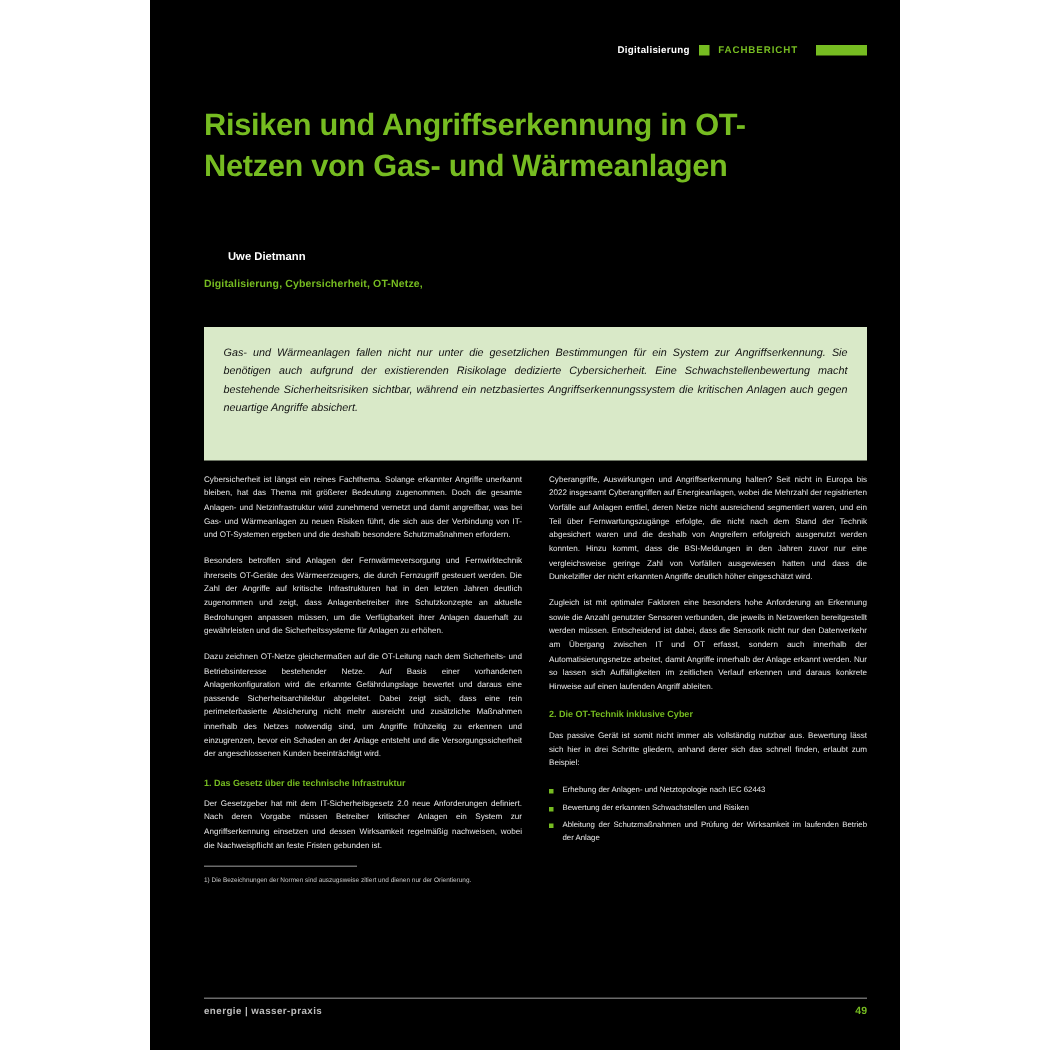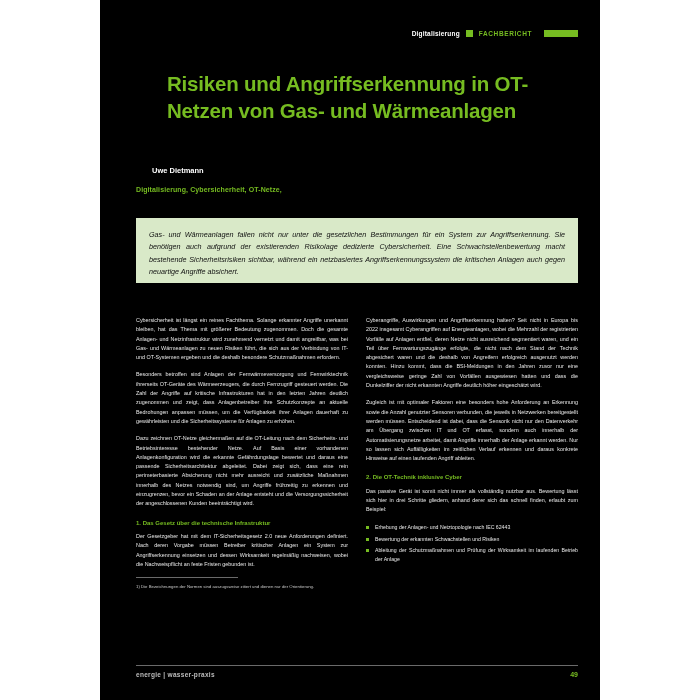--- a/index.html
+++ b/index.html
@@ -82,21 +82,20 @@
   .title {
     position: absolute;
     top: 56px;
     left: 36px;
     right: 46px;
     font-size: 20.5px;
     line-height: 1.33;
     font-weight: bold;
     color: #76bc21;
     letter-spacing: -0.2px;
-    margin-left: 31px;
   }
 
   .author {
     position: absolute;
     top: 166px;
     left: 52px;
     font-size: 7.5px;
     font-weight: bold;
     color: #ffffff;
   }
@@ -111,21 +110,21 @@
   }
 
   
   .abstract {
     position: absolute;
     top: 218px;
     left: 36px;
     right: 22px;
     background: #d9e9c8;
     color: #111111;
-    padding: 11px 13px 4px 13px;
+    padding: 11px 13px 28px 13px;
     font-size: 7.2px;
     line-height: 1.72;
     font-style: italic;
     text-align: justify;
   }
 
   
   .columns {
     position: absolute;
     top: 316px;

